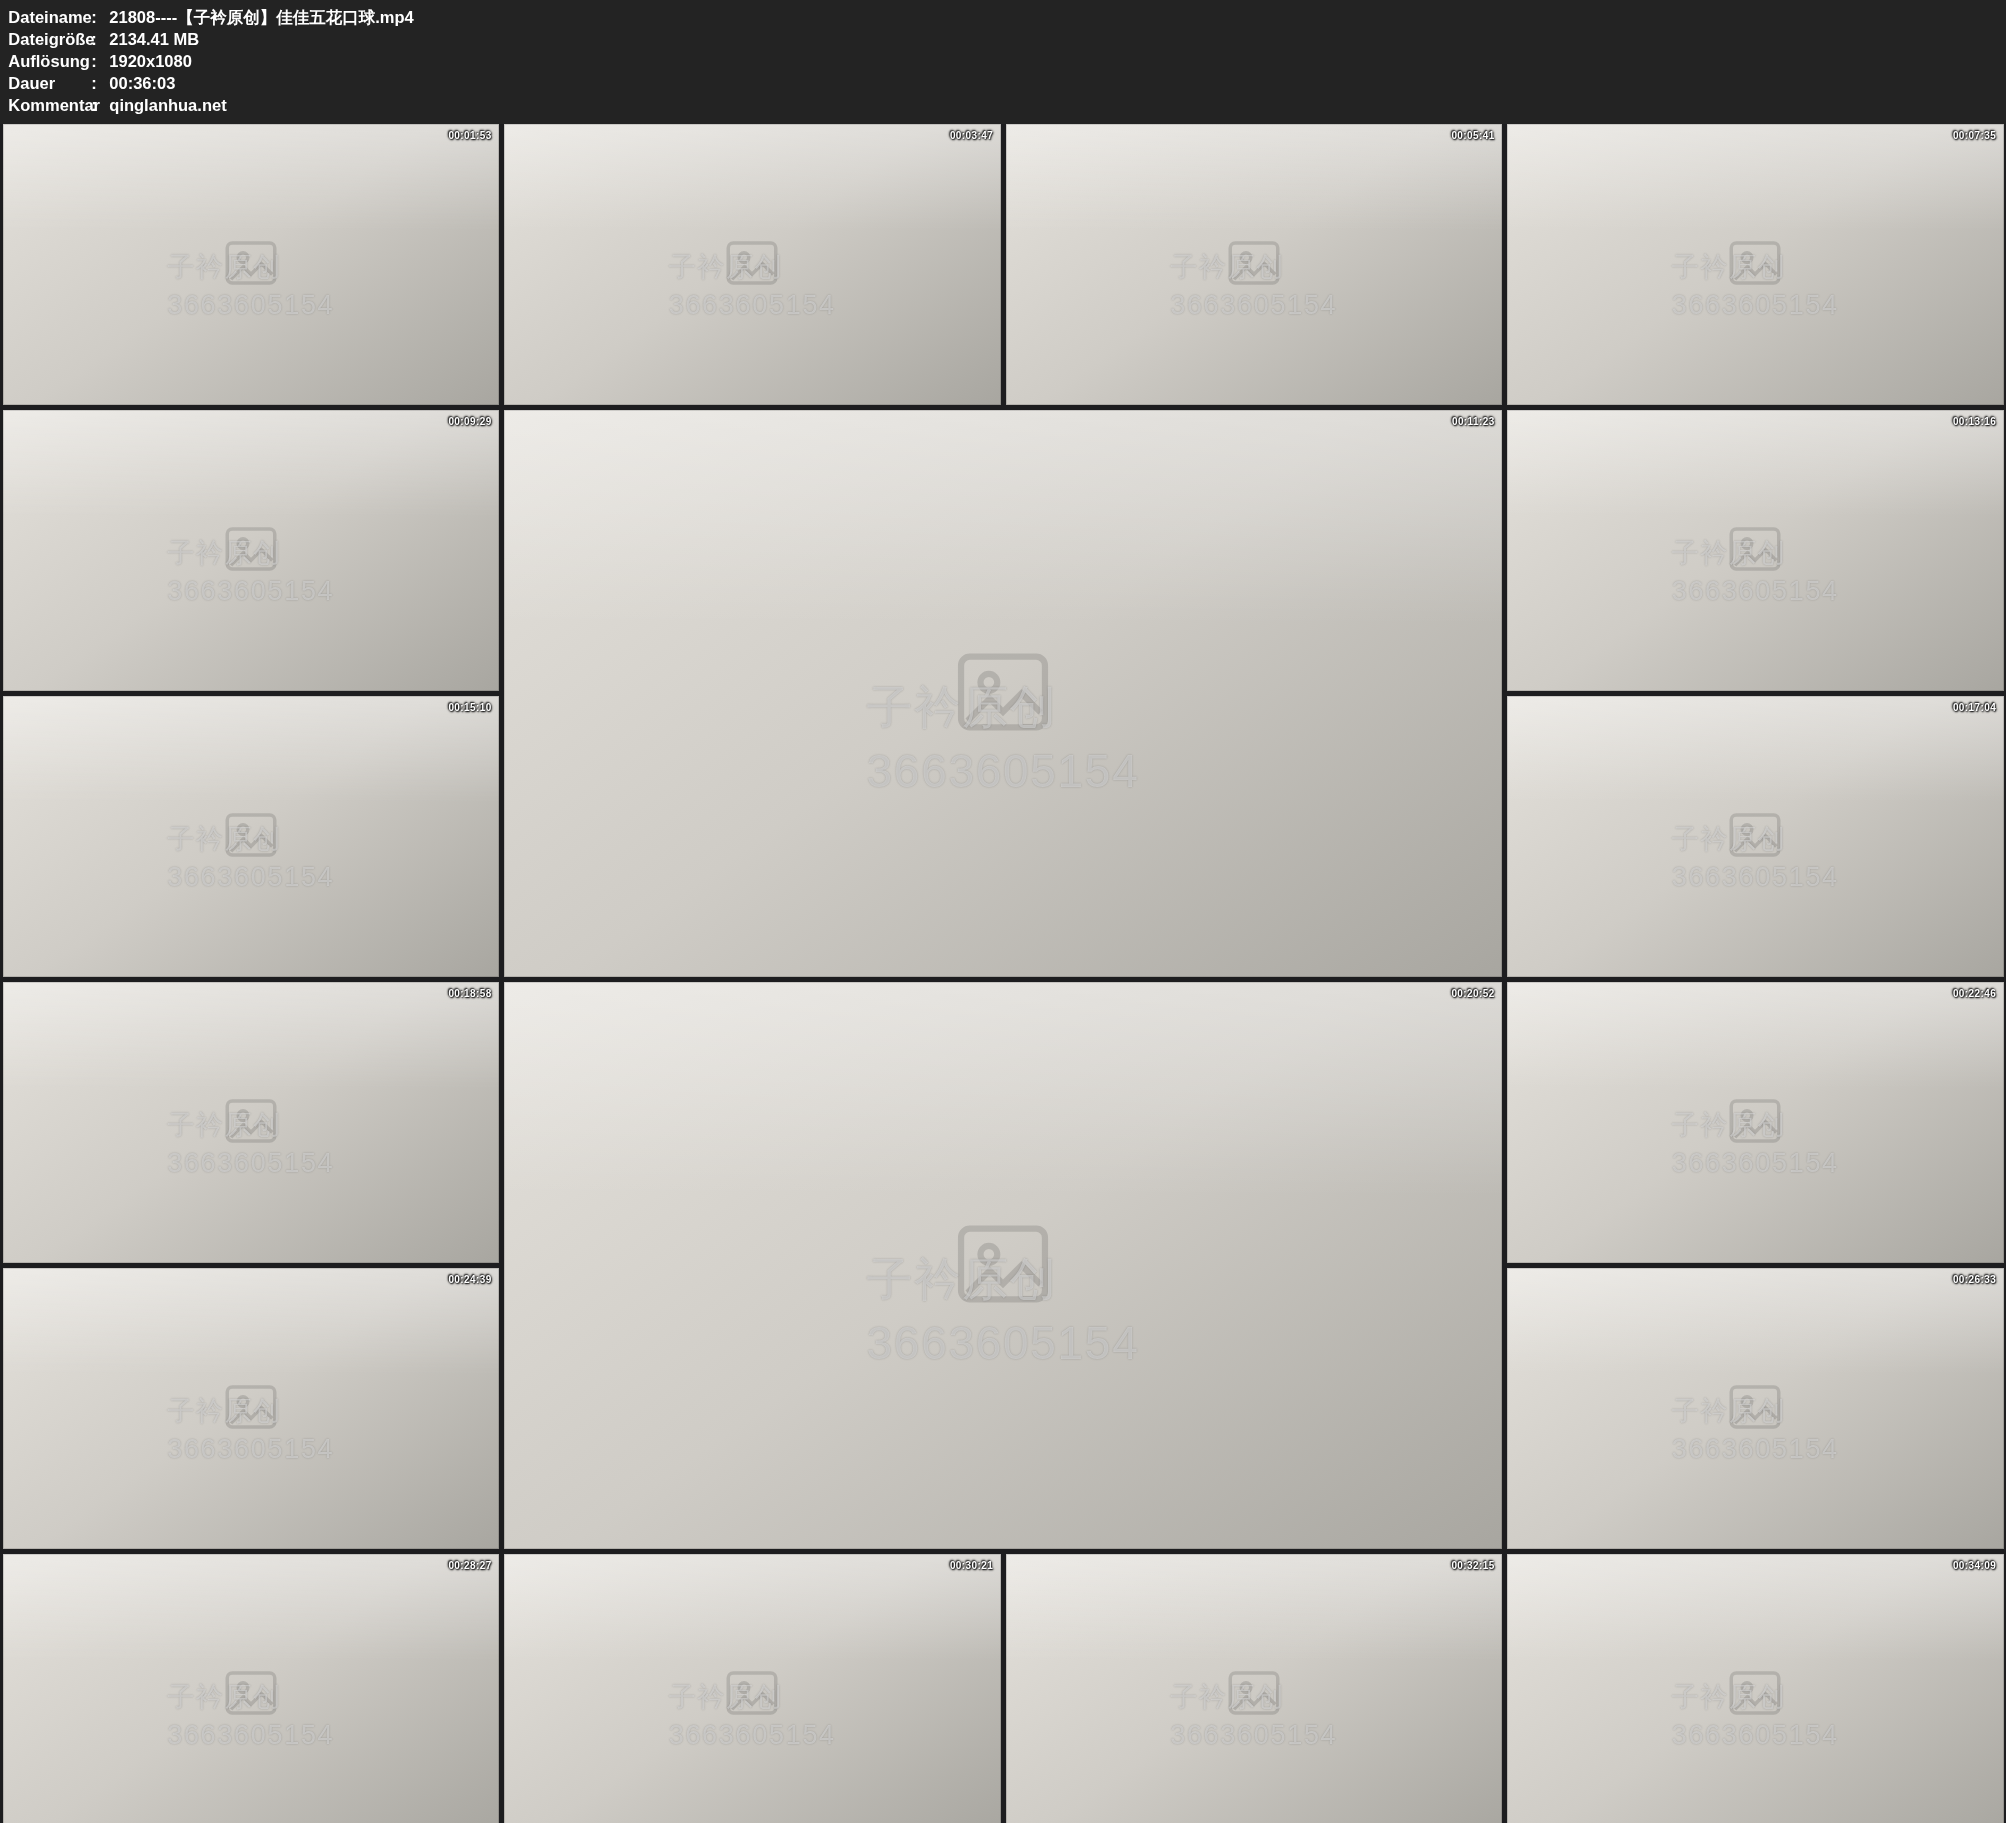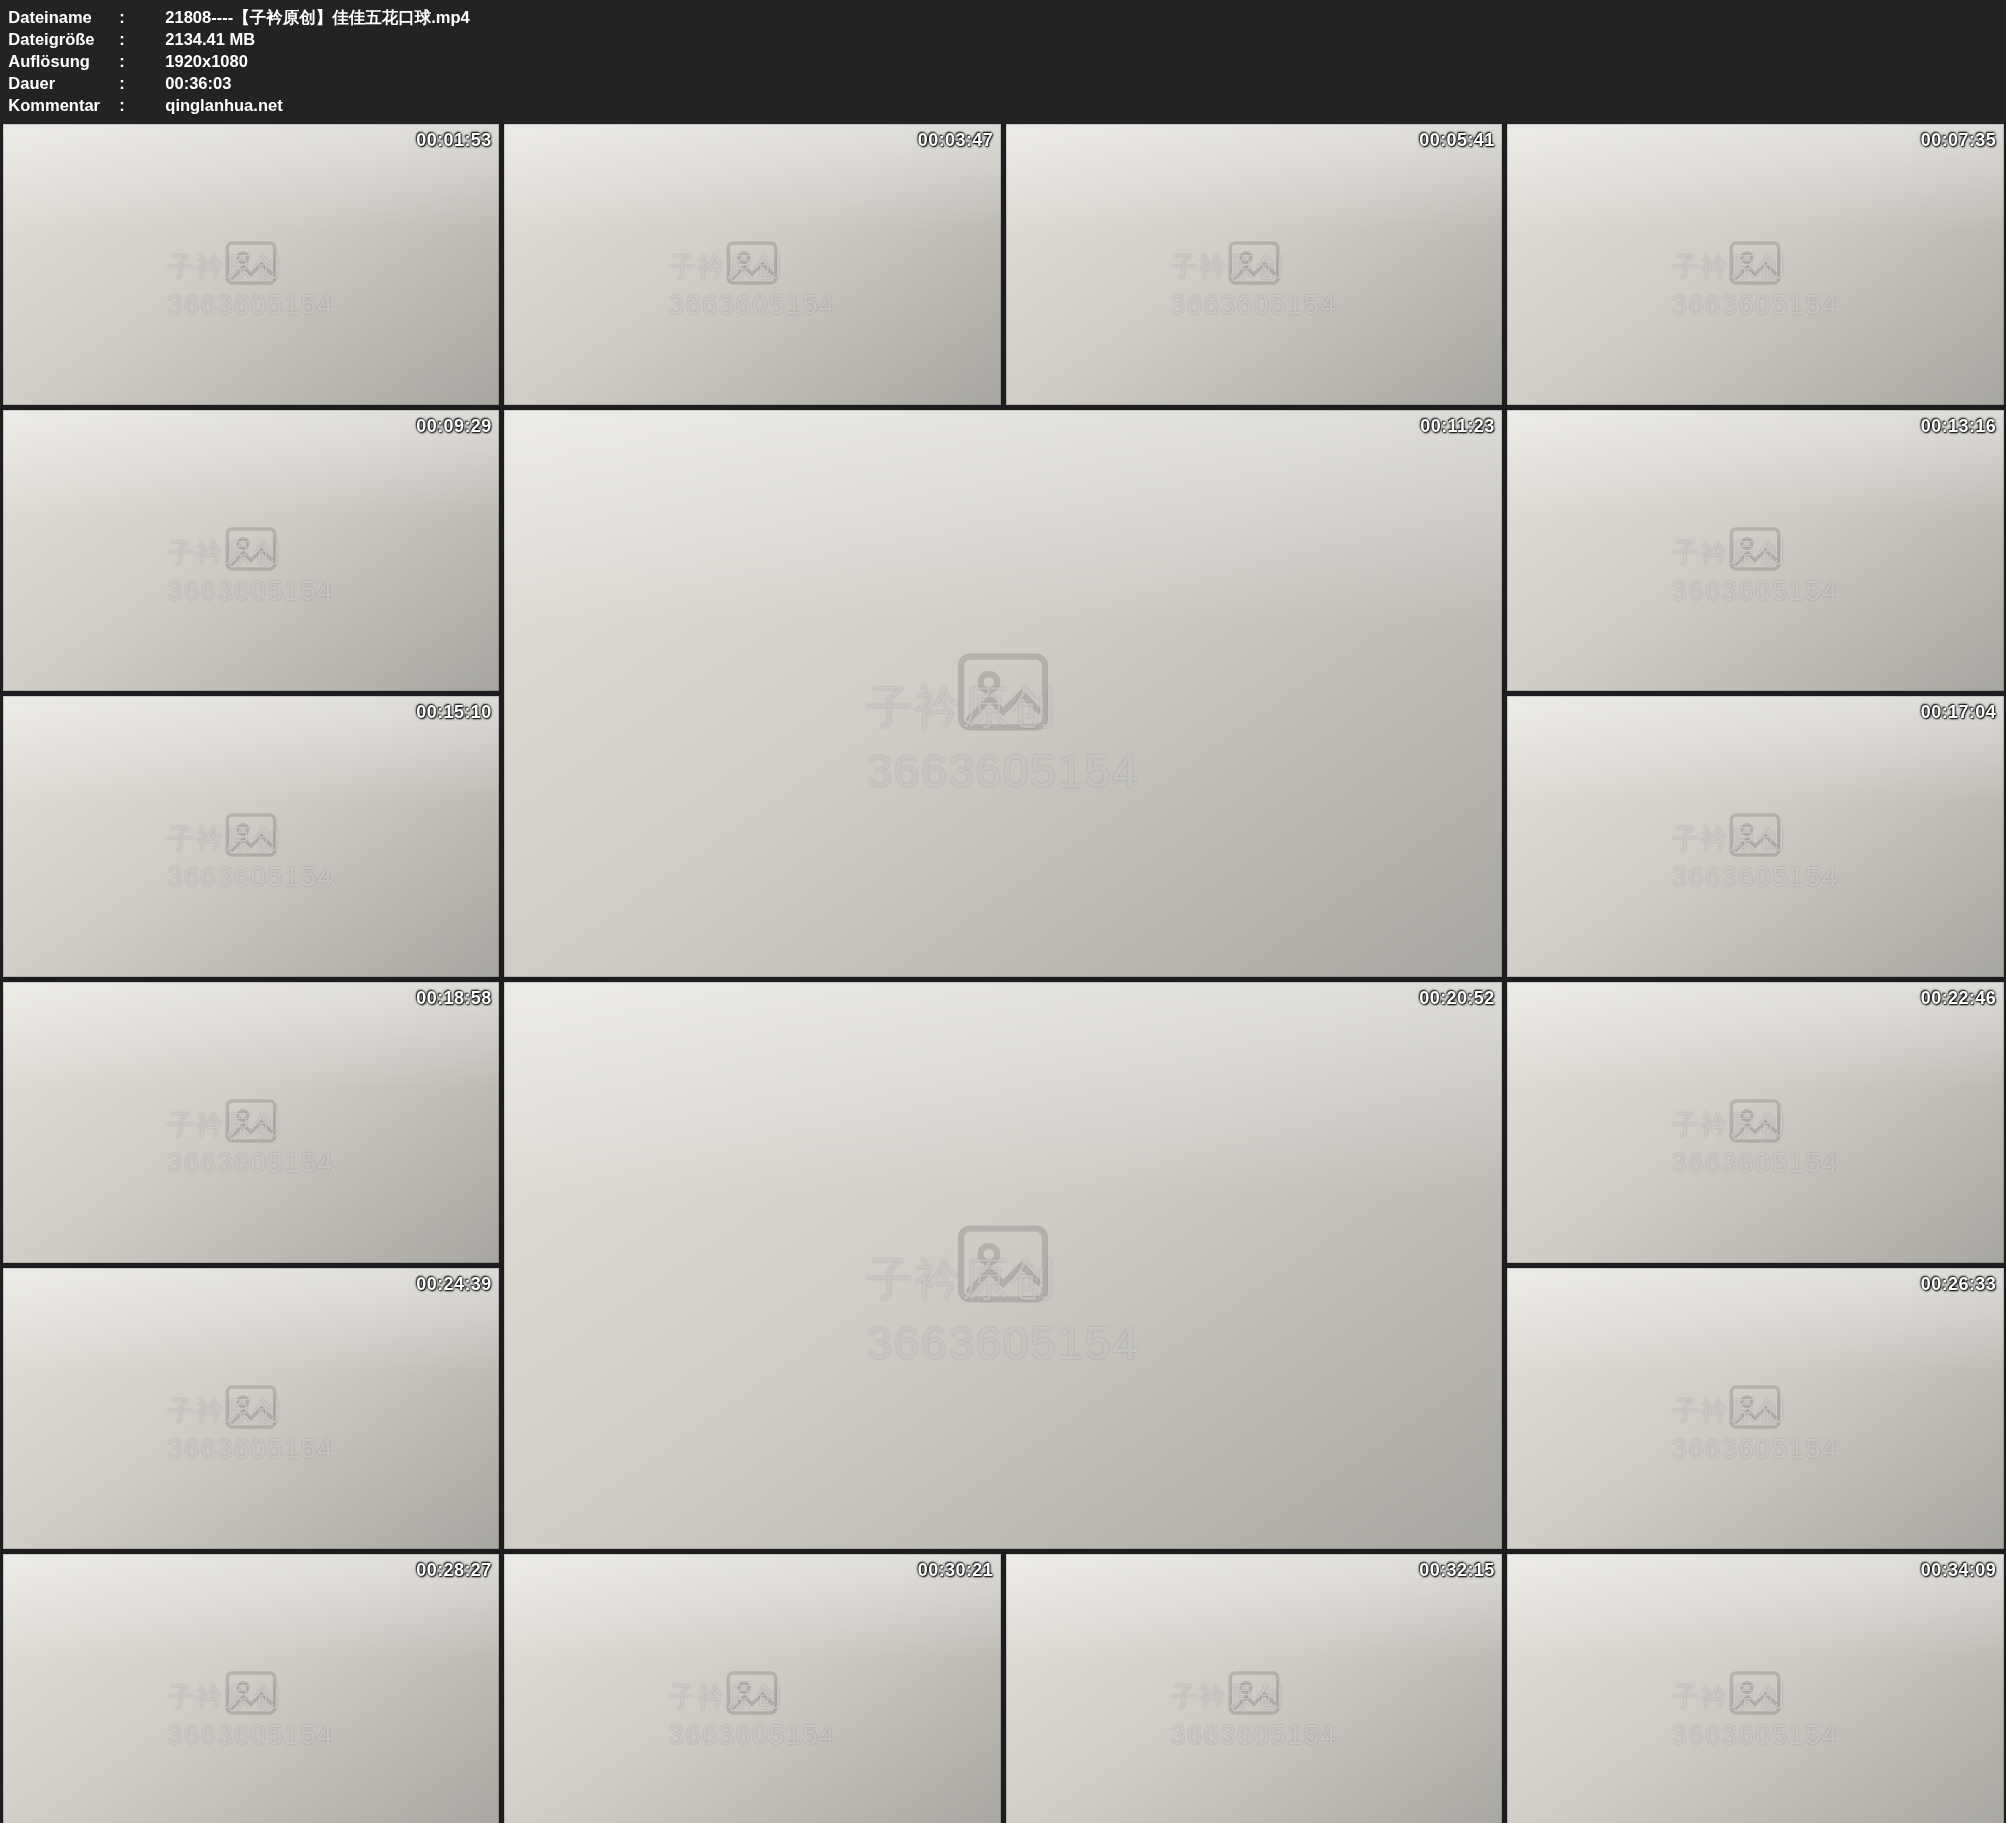--- a/index.html
+++ b/index.html
@@ -22,21 +22,20 @@
   .meta{
     height:124px;width:100%;
     background:var(--header-bg);
     padding:5.8px 8.3px 0 8.3px;
   }
   .meta-row{
     display:flex;align-items:baseline;
     color:var(--header-text);
     font-weight:bold;font-size:16.5px;line-height:22px;
     white-space:nowrap;
-    gap:28px;
   }
   .meta-label{width:83px;flex:0 0 auto;}
   .meta-sep{width:18px;flex:0 0 auto;text-align:left;}
   .meta-value{flex:1 1 auto;}
 
   
   .grid{
     position:absolute;left:0;right:0;top:124px;bottom:0;
     display:grid;
     grid-template-columns:repeat(4,1fr);
@@ -65,21 +64,21 @@
     text-align:left;color:var(--watermark-text);
     text-shadow:0 0 1.7px rgba(60,60,60,0.35);
     font-size:27px;line-height:1.4;letter-spacing:1.7px;
     pointer-events:none;white-space:nowrap;
   }
   .tile.large .wm{font-size:46px;}
 
   .ts{
     position:absolute;top:5.8px;right:7.4px;
     color:var(--timestamp-text);
-    font-size:18px;font-weight:bold;letter-spacing:0.4px;
+    font-size:10px;font-weight:bold;letter-spacing:0.4px;
     text-shadow:0 0 2.5px #000,0.8px 0.8px 1.7px #000,-0.8px -0.8px 1.7px #000;
   }
 </style>
 </head>
 <body>
 
 <div class="sheet">
 
   <header class="meta">
     <div class="meta-row">

